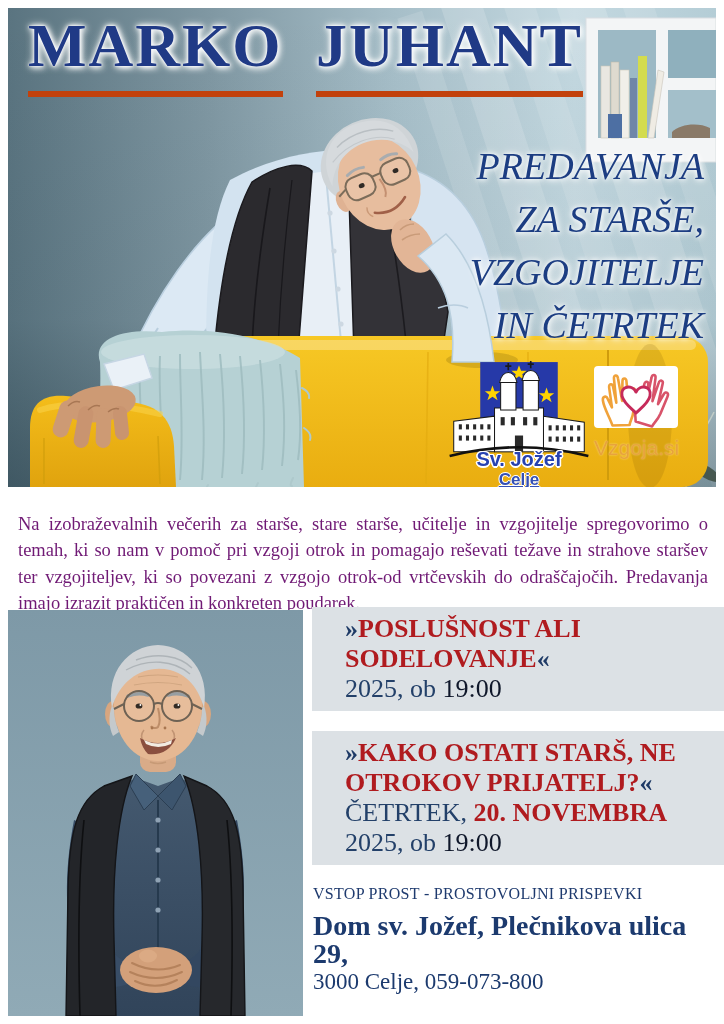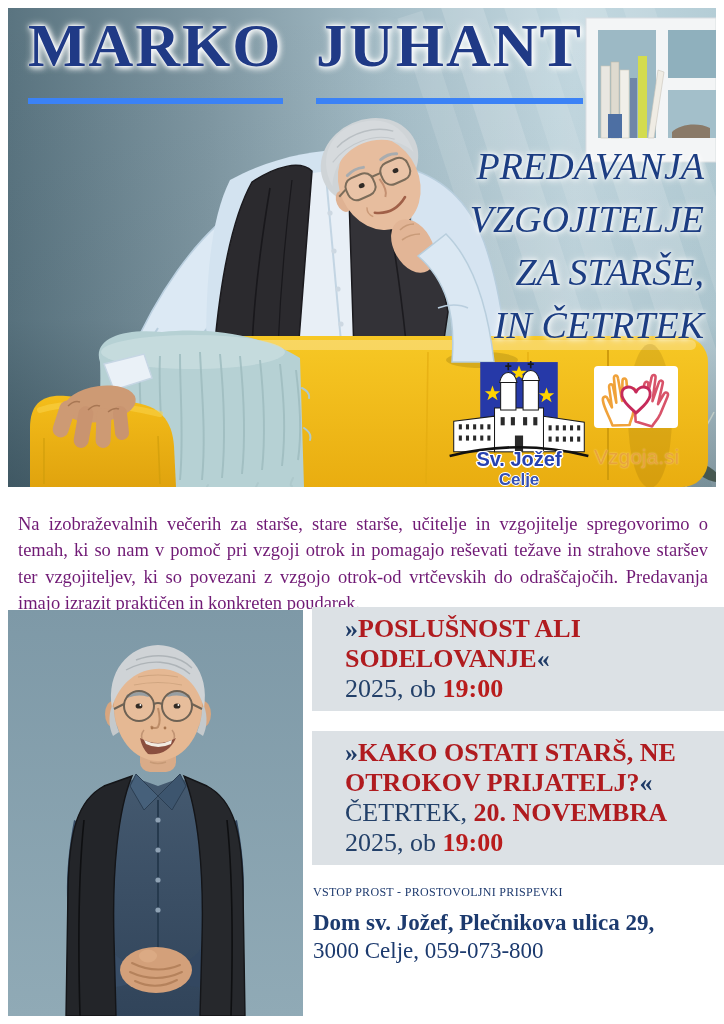--- a/index.html
+++ b/index.html
@@ -8,62 +8,63 @@
     font-family:"Liberation Serif",serif;overflow:hidden;
   }
   
   .hero{position:absolute;left:8px;top:8px;width:708px;height:479px;overflow:hidden;}
   .hero-art{position:absolute;left:0;top:0;width:100%;height:100%;}
   .hero-title{
     position:absolute;left:20px;top:2px;white-space:nowrap;
     font-size:62px;font-weight:bold;letter-spacing:2px;color:#203a86;
     text-shadow:0 0 2px #fff,0 0 5px #fff,0 0 9px rgba(255,255,255,.95),2px 2px 6px rgba(255,255,255,.8);
   }
-  .hero-title .tw{border-bottom:6px solid #3b82f6;padding-bottom:20px;display:inline-block;line-height:1.05;}
+  .hero-title .tw{border-bottom:6px solid #c2410c;padding-bottom:13px;display:inline-block;line-height:1.05;}
   .hero-title .tw + .tw{margin-left:16px;}
   .hero-sub{
     position:absolute;right:12px;top:132px;text-align:right;
     font-size:38px;line-height:53px;font-weight:normal;font-style:italic;color:#1c3d82;
     text-shadow:0 0 4px rgba(255,255,255,.9),0 0 10px rgba(255,255,255,.85),1px 1px 6px rgba(255,255,255,.7);
   }
   .logo-jozef{position:absolute;left:438px;top:350px;width:146px;text-align:center;}
   .lj-name{
     margin-top:-16px;font-family:"Liberation Sans",sans-serif;font-weight:bold;
     font-size:20px;color:#2742b0;line-height:22px;
     text-shadow:1.5px 0 #fff,-1.5px 0 #fff,0 1.5px #fff,0 -1.5px #fff,1px 1px #fff,-1px -1px #fff,1px -1px #fff,-1px 1px #fff;
   }
   .lj-city{
     font-family:"Liberation Sans",sans-serif;font-weight:bold;font-size:17px;color:#3450b4;line-height:20px;
     text-shadow:1px 0 #fff,-1px 0 #fff,0 1px #fff,0 -1px #fff;
+    text-decoration:underline;
   }
   .logo-vzgoja{position:absolute;left:586px;top:358px;width:90px;}
   .lv-label{
-    margin-top:11px;font-family:"Liberation Sans",sans-serif;font-size:21px;color:#e8a33c;
+    margin-top:2px;font-family:"Liberation Sans",sans-serif;font-size:21px;color:#e8a33c;
     text-shadow:0 0 2px rgba(255,255,255,.5);
   }
   
   .intro{
     position:absolute;left:18px;top:492px;width:690px;
     font-size:18.5px;line-height:26.5px;color:#701a75;text-align:justify;
   }
   
   .portrait{position:absolute;left:8px;top:610px;width:295px;height:406px;overflow:hidden;}
   .right-col{position:absolute;left:312px;top:607px;width:375px;}
   .event-card{
     background:#dce1e5;padding:7px 10px 7px 33px;box-sizing:border-box;width:431px;
     font-size:26px;line-height:30px;margin-bottom:20px;
   }
   .ev-title{font-weight:bold;color:#b01b1f;}
   .ev-title .quo{color:#1e3a66;}
   .ev-line{color:#234069;}
   .ev-line .date{color:#b01b1f;font-weight:bold;}
-  .ev-line .time{color:#b91c1c;font-weight:bold;}
+  .ev-line .time{color:#0f172a;font-weight:normal;}
   .footer{margin-top:12px;margin-left:1px;}
-  .entry-note{font-size:12px;color:#1e3a6e;letter-spacing:.3px;margin-bottom:9px;}
-  .addr-bold{font-size:23px;font-weight:bold;color:#1c3a6e;line-height:28px;}
+  .entry-note{font-size:16px;color:#1e3a6e;letter-spacing:.3px;margin-bottom:9px;}
+  .addr-bold{font-size:28px;font-weight:bold;color:#1c3a6e;line-height:28px;}
   .addr{font-size:23px;color:#1c3a6e;line-height:28px;}
 </style>
 </head>
 <body>
 
 <div class="page">
 
   <div class="hero">
     <svg class="hero-art" viewBox="0 0 708 479" preserveAspectRatio="none">
       <defs>
@@ -223,22 +224,22 @@
       </g>
     </svg>
 
     <div class="hero-title">
       <span class="tw">MARKO</span>
       <span class="tw">JUHANT</span>
     </div>
 
     <div class="hero-sub">
       <div>PREDAVANJA</div>
+      <div>ZA STARŠE,</div>
       <div>VZGOJITELJE</div>
-      <div>ZA STARŠE,</div>
       <div>IN ČETRTEK</div>
     </div>
 
     <div class="logo-jozef">
       <svg width="146" height="102" viewBox="0 0 140 100">
         <rect x="32" y="4" width="76" height="78" fill="#2639a8"></rect>
         <g fill="#ffd400">
           <path d="M70,7 L72,12.5 L77.5,12.5 L73.2,16 L75,21.5 L70,18 L65,21.5 L66.8,16 L62.5,12.5 L68,12.5 Z"></path>
           <path d="M44,27 L46,32.5 L51.5,32.5 L47.2,36 L49,41.5 L44,38 L39,41.5 L40.8,36 L36.5,32.5 L42,32.5 Z"></path>
           <path d="M97,29 L99,34.5 L104.5,34.5 L100.2,38 L102,43.5 L97,40 L92,43.5 L93.8,38 L89.5,34.5 L95,34.5 Z"></path>

